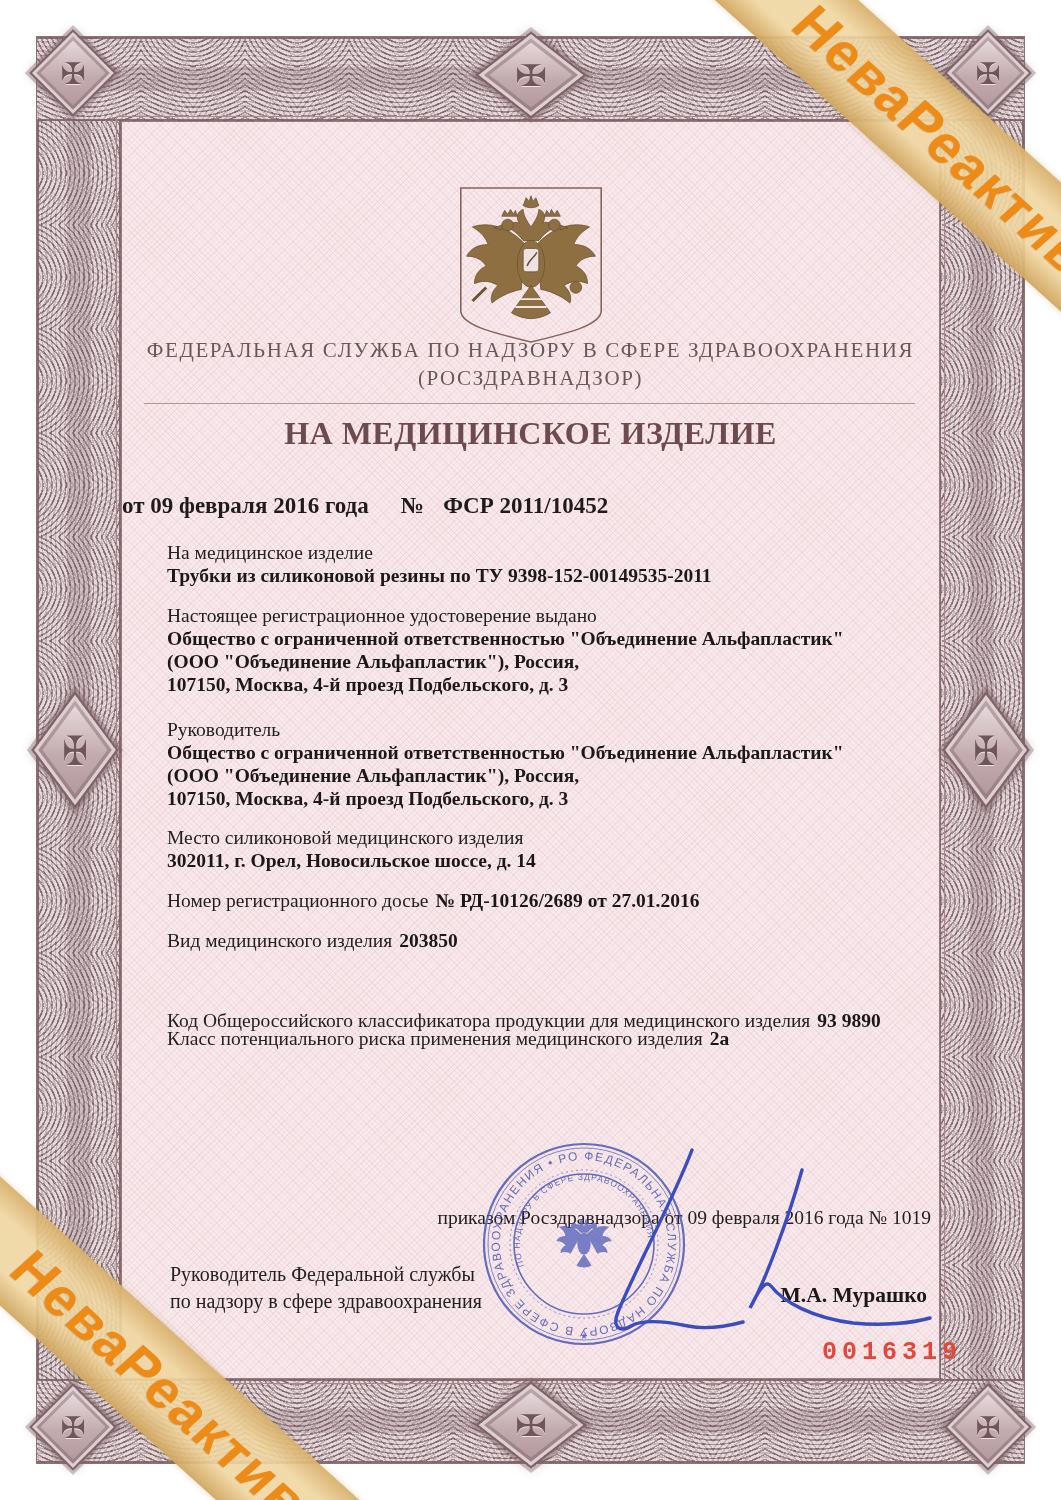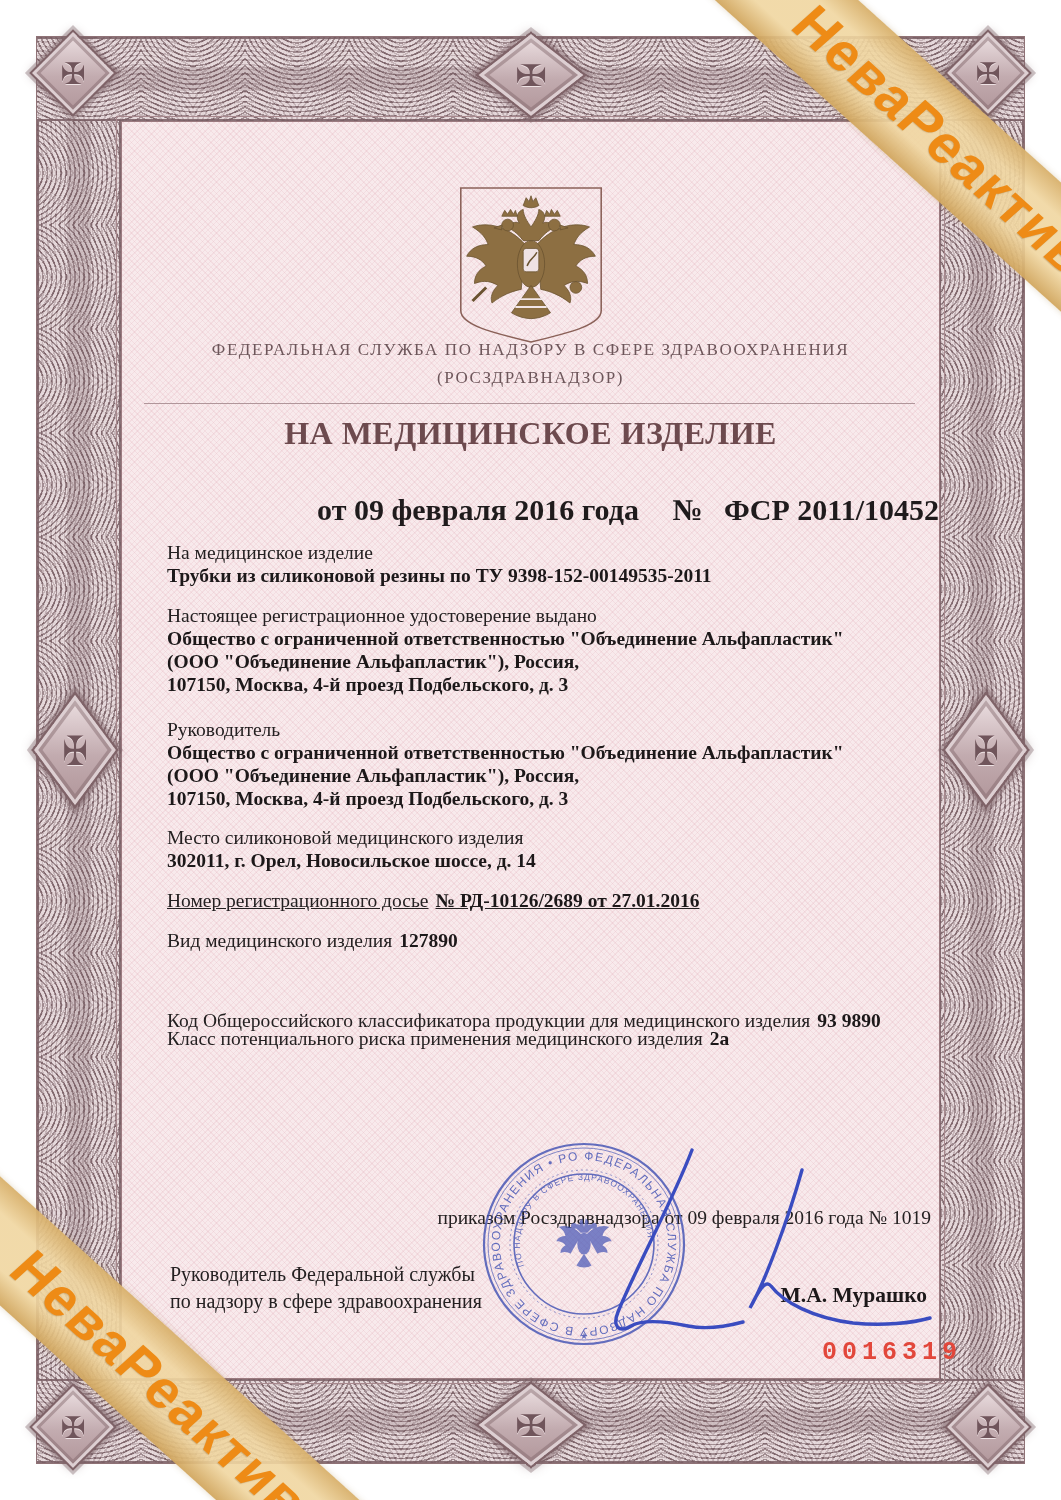--- a/index.html
+++ b/index.html
@@ -70,33 +70,33 @@
       repeating-linear-gradient(-45deg, rgba(224,168,180,.20) 0 1px, rgba(0,0,0,0) 1px 4px);
     border:1.5px solid #9b7b80;
     outline:1px solid #a8898e;
     outline-offset:4px;
     z-index:2;
   }
   .abs{position:absolute;}
   
   .emblem{left:calc(50% - 78px);top:62px;width:156px;height:162px;}
   .agency{left:0;right:0;top:214px;text-align:center;color:#6d565a;
-    font-size:17px;letter-spacing:1.6px;line-height:28px;}
+    font-size:21px;letter-spacing:1.6px;line-height:28px;}
   .divider{left:22px;right:24px;top:281px;height:1px;background:#b0969a;}
   .doc-title{left:0;right:0;top:292px;text-align:center;color:#6d4a4e;
     font-weight:bold;font-size:32px;line-height:39px;letter-spacing:.5px;}
-  .date-line{left:0;right:0;top:371px;text-align:right;color:#1f1b1c;
-    font-weight:bold;font-size:30px;}
+  .date-line{left:0;right:0;top:371px;text-align:left;color:#1f1b1c;
+    font-weight:bold;font-size:23px;}
   .date-line .gap{display:inline-block;width:26px;}
   
   .para{left:45px;right:8px;color:#242021;font-size:19.5px;line-height:23px;}
   .para b{color:#1c1819;}
   .lbl{margin-right:7px;}
   .p-product{top:419px;} .p-holder{top:482px;} .p-manuf{top:596px;}
-  .p-site{top:704px;} .p-dossier{top:767px;text-decoration:underline;} .p-kind{top:807px;}
+  .p-site{top:704px;} .p-dossier{top:767px;} .p-kind{top:807px;}
   .p-risk{top:892px;margin-top:13px;} .p-okp{top:887px;}
   .p-order{top:1084px;text-align:right;}
   .p-head{top:1139px;left:48px;font-weight:normal;font-size:20px;line-height:27px;}
   .p-name{top:1161px;right:12px;font-weight:bold;font-size:21.5px;color:#1c1819;}
   .serial{top:1216px;left:700px;color:#e2473b;
     font-family:"Liberation Mono", monospace;font-size:25px;letter-spacing:5px;font-weight:bold;}
   
   .stamp{left:352px;top:1012px;width:220px;height:220px;opacity:.82;z-index:3;}
   .sign{left:330px;top:1000px;width:480px;height:250px;z-index:3;}
   
@@ -209,21 +209,21 @@
 
     <div class="abs para p-site">
       <div>Место силиконовой медицинского изделия</div>
       <b>302011, г. Орел, Новосильское шоссе, д. 14</b>
     </div>
 
     <div class="abs para p-dossier">
       <span class="lbl">Номер регистрационного досье</span><b>№ РД-10126/2689 от 27.01.2016</b>
     </div>
     <div class="abs para p-kind">
-      <span class="lbl">Вид медицинского изделия</span><b>127890</b>
+      <span class="lbl">Вид медицинского изделия</span><b>203850</b>
     </div>
     <div class="abs para p-risk">
       <span class="lbl">Класс потенциального риска применения медицинского изделия</span><b>2а</b>
     </div>
     <div class="abs para p-okp">
       <span class="lbl">Код Общероссийского классификатора продукции для медицинского изделия</span><b>93 9890</b>
     </div>
 
     <div class="abs para p-order">
       <div>приказом Росздравнадзора от 09 февраля 2016 года № 1019</div>

